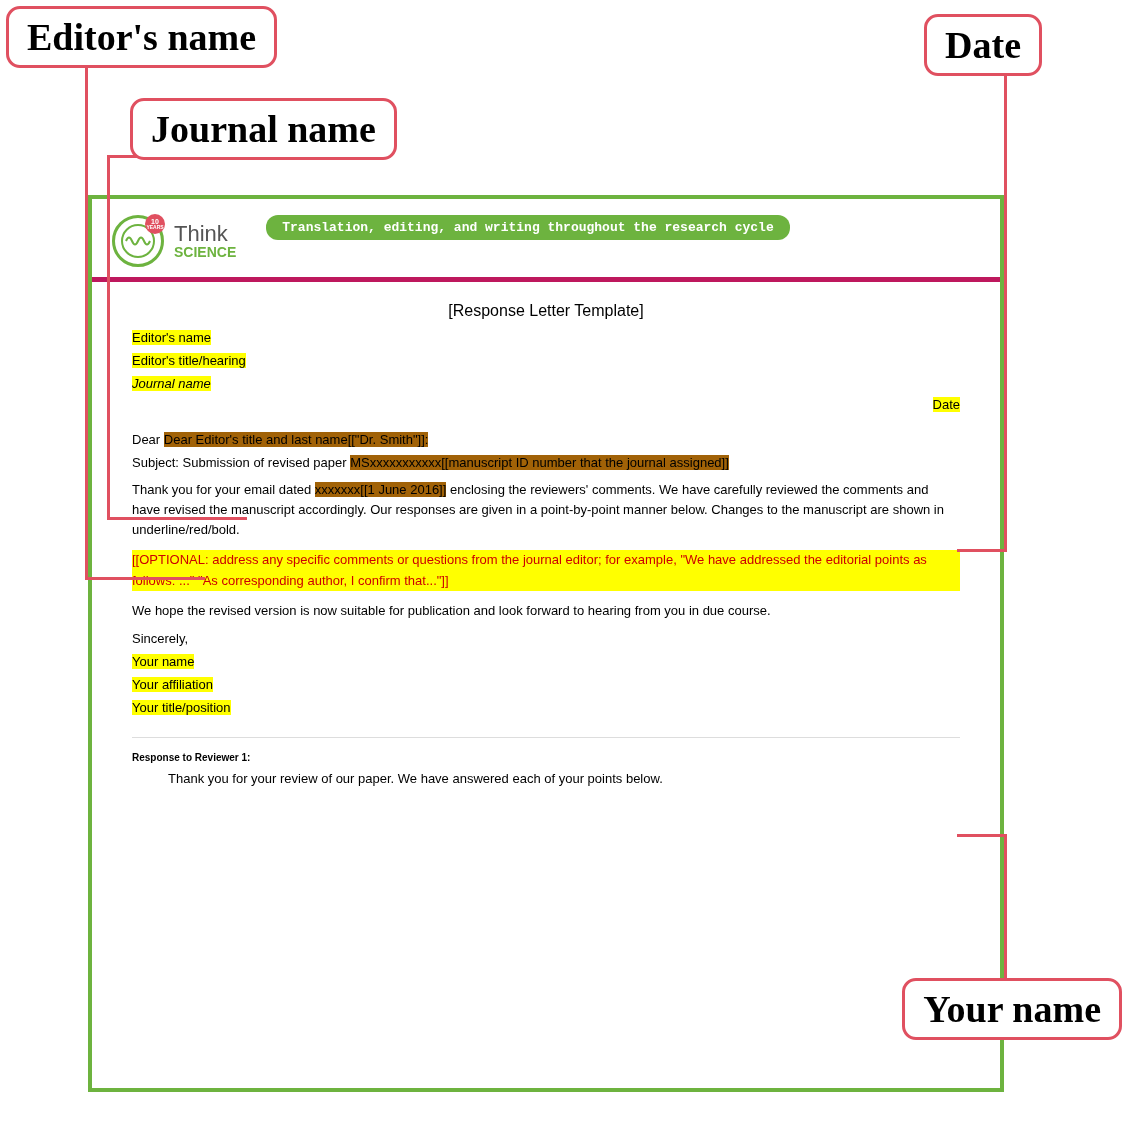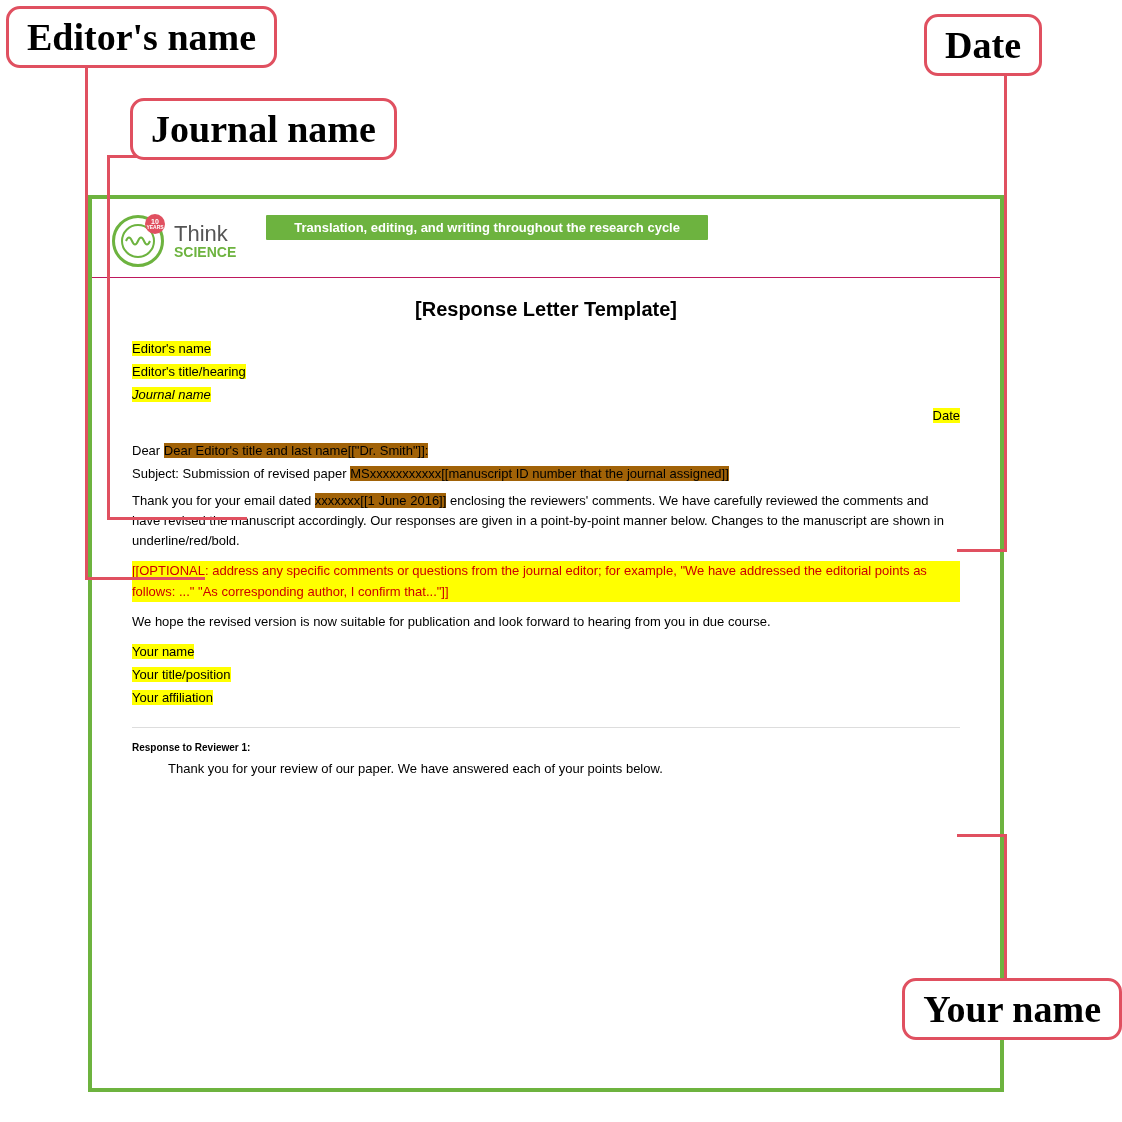--- a/index.html
+++ b/index.html
@@ -173,21 +173,21 @@
       background: white;
       z-index: 10;
       overflow: hidden;
     }
 
     
     .ts-header {
       display: flex;
       align-items: stretch;
       padding: 16px 20px 10px 20px;
-      border-bottom: 1px solid #be185d;
+      border-bottom: 5px solid #be185d;
     }
 
     .ts-logo {
       display: flex;
       align-items: center;
       margin-right: 30px;
     }
 
     .ts-logo-circle {
       width: 52px;
@@ -244,44 +244,45 @@
       line-height: 1;
     }
 
     .ts-tagline-area {
       flex: 1;
     }
 
     .ts-tagline-bar {
       background: #6db33f;
       color: white;
-      padding: 5px 28px;
+      padding: 5px 16px;
       font-size: 13px;
       font-weight: bold;
-      border-radius: 1px;
+      border-radius: 12px;
       margin-bottom: 6px;
       display: inline-block;
+      font-family: Liberation Mono, monospace;
     }
 
     .ts-contact {
       font-size: 11px;
       color: #666;
       line-height: 1.5;
     }
 
     
     .letter-body {
       padding: 20px 40px 20px 40px;
     }
 
     .letter-title {
       text-align: center;
-      font-size: 20px;
-      font-weight: bold;
-      margin-bottom: 18px;
+      font-size: 16px;
+      font-weight: normal;
+      margin-bottom: 8px;
     }
 
     .highlight {
       background: #a16207;
     }
 
     .field-line {
       background: #ffff00;
       display: inline-block;
       margin-bottom: 6px;
@@ -417,29 +418,30 @@
     </div>
 
     <p class="body-text">
       <span>Thank you for your email dated </span><span class="highlight">xxxxxxx[[1 June 2016]]</span><span> enclosing the reviewers' comments. We have carefully reviewed the comments and have revised the manuscript accordingly. Our responses are given in a point-by-point manner below. Changes to the manuscript are shown in underline/red/bold.</span>
     </p>
 
     <p class="optional-block">[[OPTIONAL: address any specific comments or questions from the journal editor; for example, "We have addressed the editorial points as follows: ..." "As corresponding author, I confirm that..."]]</p>
 
     <p class="body-text">We hope the revised version is now suitable for publication and look forward to hearing from you in due course.</p>
 
+    <p class="sincerely">Sincerely,</p>
 
     <div>
       <span class="field-line highlight">Your name</span>
     </div>
     <div>
+      <span class="field-line highlight">Your affiliation</span>
+    </div>
+    <div>
       <span class="field-line highlight">Your title/position</span>
-    </div>
-    <div>
-      <span class="field-line highlight">Your affiliation</span>
     </div>
 
     <div class="reviewer-section">
       <p class="reviewer-title">Response to Reviewer 1:</p>
       <p class="reviewer-text">Thank you for your review of our paper. We have answered each of your points below.</p>
     </div>
 
   </div>
 </div>
 

